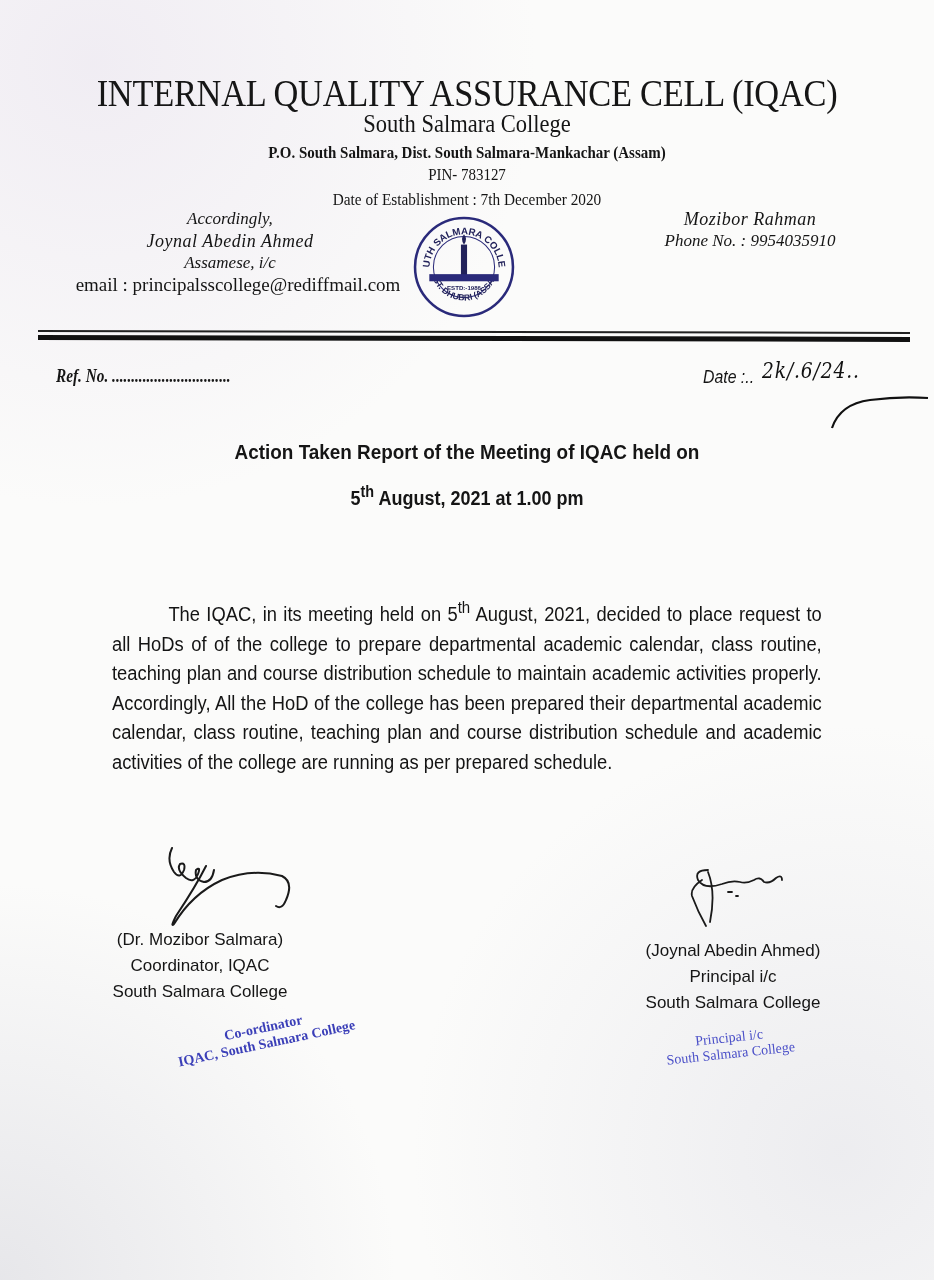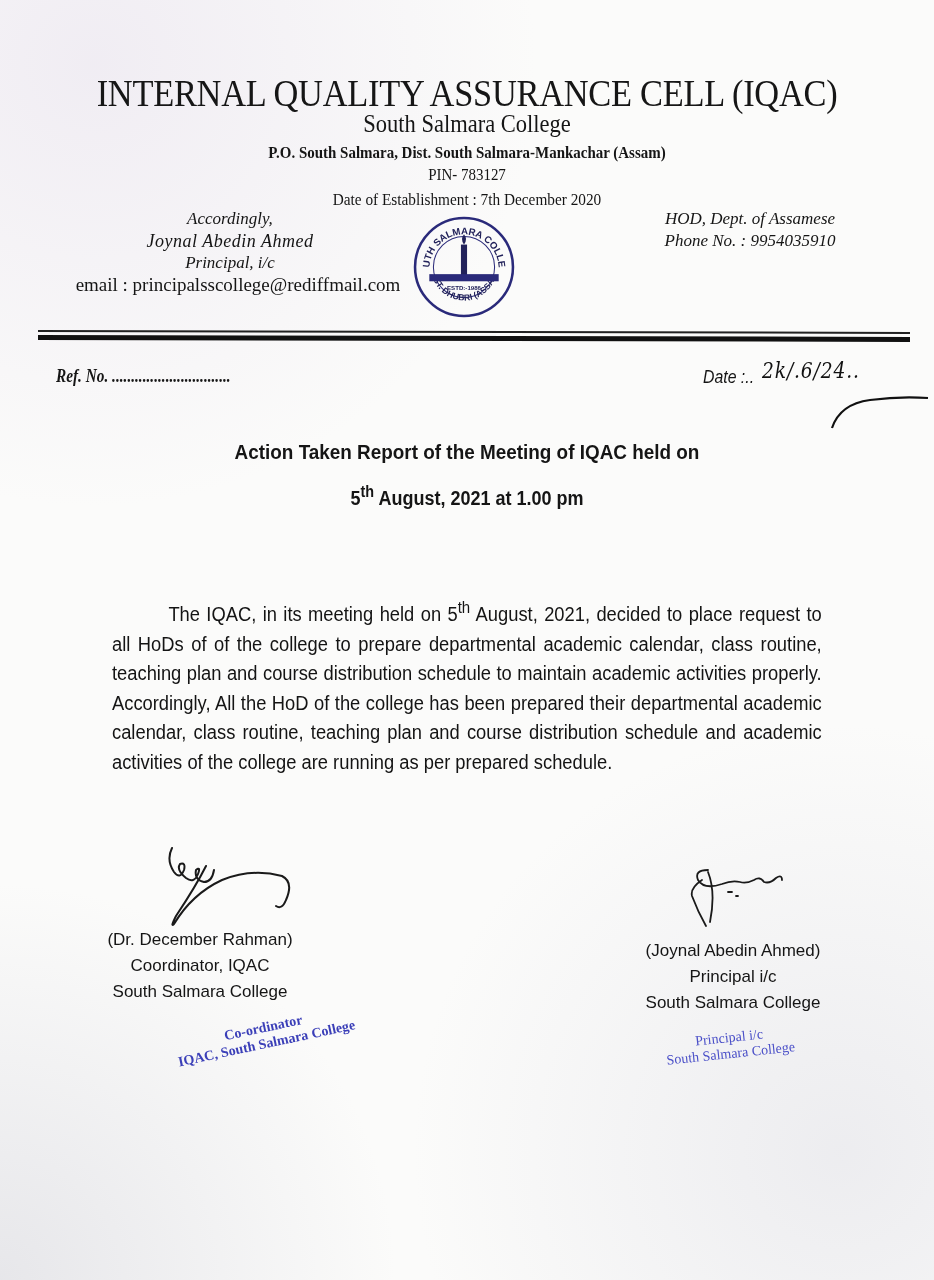--- a/index.html
+++ b/index.html
@@ -97,26 +97,26 @@
 
 <div class="abs center lh-title">INTERNAL QUALITY ASSURANCE CELL (IQAC)</div>
 <div class="abs center lh-college">South Salmara College</div>
 <div class="abs center lh-addr">P.O. South Salmara, Dist. South Salmara-Mankachar (Assam)</div>
 <div class="abs center lh-pin">PIN- 783127</div>
 <div class="abs center lh-estd">Date of Establishment : 7th December 2020</div>
 
 <div class="abs contact-block left-block">
   <div class="line">Accordingly,</div>
   <div class="line name">Joynal Abedin Ahmed</div>
-  <div class="line">Principal, i/c</div>
+  <div class="line">Assamese, i/c</div>
   <div class="line email">email : principalsscollege@rediffmail.com</div>
 </div>
 
 <div class="abs contact-block right-block">
-  <div class="line">HOD, Dept. of Assamese</div>
+  <div class="line name">Mozibor Rahman</div>
   <div class="line">Phone No. : 9954035910</div>
 </div>
 
 <svg class="abs seal" viewBox="0 0 100 100">
   <defs>
     <path id="arcTop" d="M 16 52 A 34 34 0 0 1 84 52"></path>
     <path id="arcBot" d="M 20 62 A 32 32 0 0 0 80 62"></path>
   </defs>
   <circle cx="50" cy="50" r="48" fill="none" stroke="#2a2a7a" stroke-width="2.5"></circle>
   <circle cx="50" cy="50" r="30" fill="none" stroke="#2a2a7a" stroke-width="1"></circle>
@@ -145,21 +145,21 @@
 <div class="abs center heading1">Action Taken Report of the Meeting of IQAC held on</div>
 <div class="abs center heading2"><span>5</span><sup>th</sup><span> August, 2021 at 1.00 pm</span></div>
 
 <div class="abs body-text"><span>The IQAC, in its meeting held on 5</span><sup>th</sup><span> August, 2021, decided to place request to all HoDs of of the college to prepare departmental academic calendar, class routine, teaching plan and course distribution schedule to maintain academic activities properly. Accordingly, All the HoD of the college has been prepared their departmental academic calendar, class routine, teaching plan and course distribution schedule and academic activities of the college are running as per prepared schedule.</span></div>
 
 <svg class="abs sig-left-svg" viewBox="0 0 150 100">
   <path d="M22 8 q-6 12 2 24 q6 8 10 -2 q2 -8 -4 -6 q-4 6 6 14 q8 6 12 -4 q3 -8 -2 -4 q-2 10 8 12 q8 0 10 -12
            M56 26 q-10 20 -30 50 q-6 12 -2 8 q18 -30 48 -44 q30 -12 60 -4 q12 6 4 24 q-4 10 -10 6" stroke="#1a1a1a" stroke-width="2" fill="none" stroke-linecap="round"></path>
 </svg>
 <div class="abs sig-block sig-left">
-  <div>(Dr. December Rahman)</div>
+  <div>(Dr. Mozibor Salmara)</div>
   <div>Coordinator, IQAC</div>
   <div>South Salmara College</div>
 </div>
 <div class="abs stamp stamp-left">
   <div>Co-ordinator</div>
   <div>IQAC, South Salmara College</div>
 </div>
 
 <svg class="abs sig-right-svg" viewBox="0 0 130 70">
   <path d="M30 8 q-14 0 -10 10 q6 10 24 4 q10 -4 18 -2 q6 2 14 -2 q6 -4 10 2 q6 2 12 -4 q6 -4 6 2

